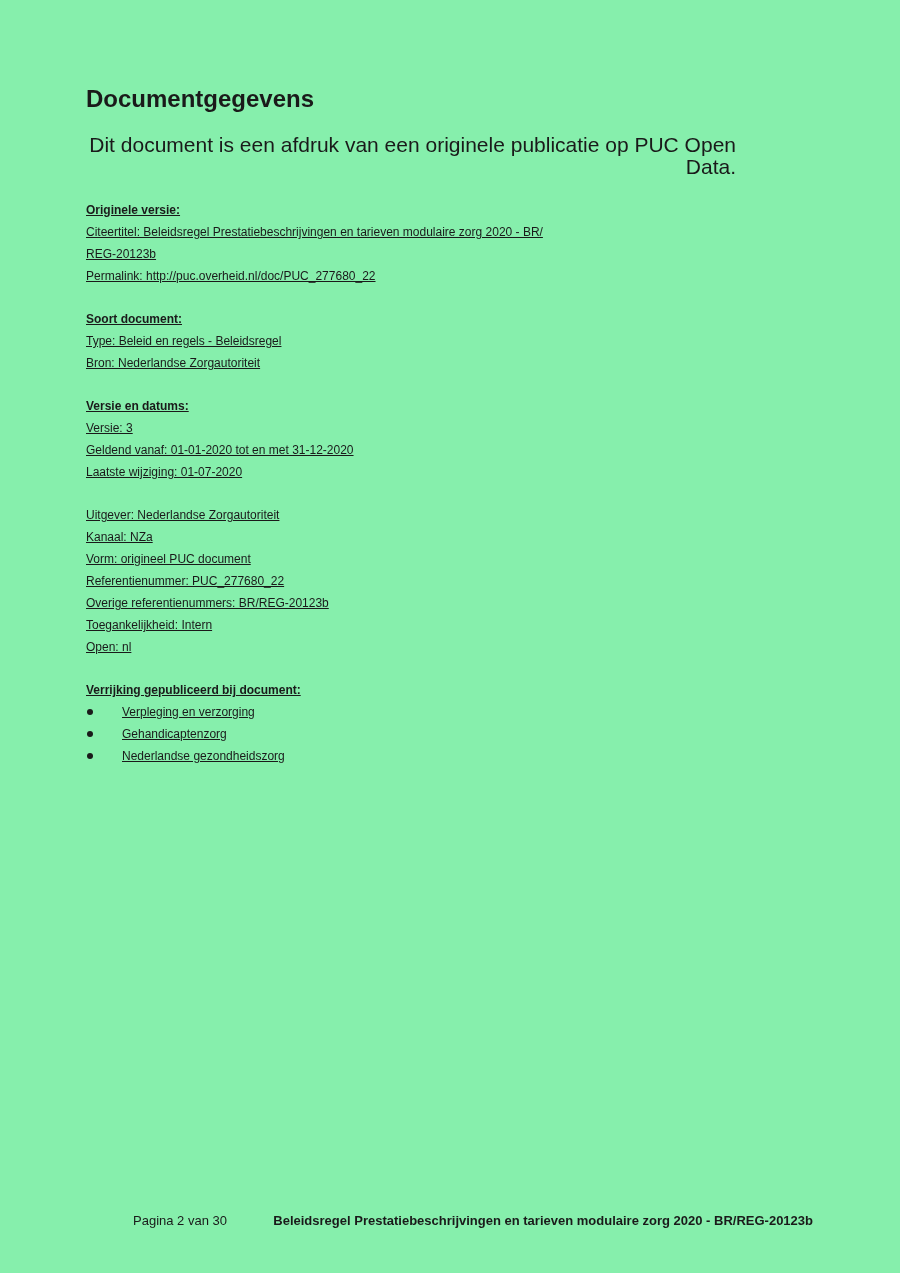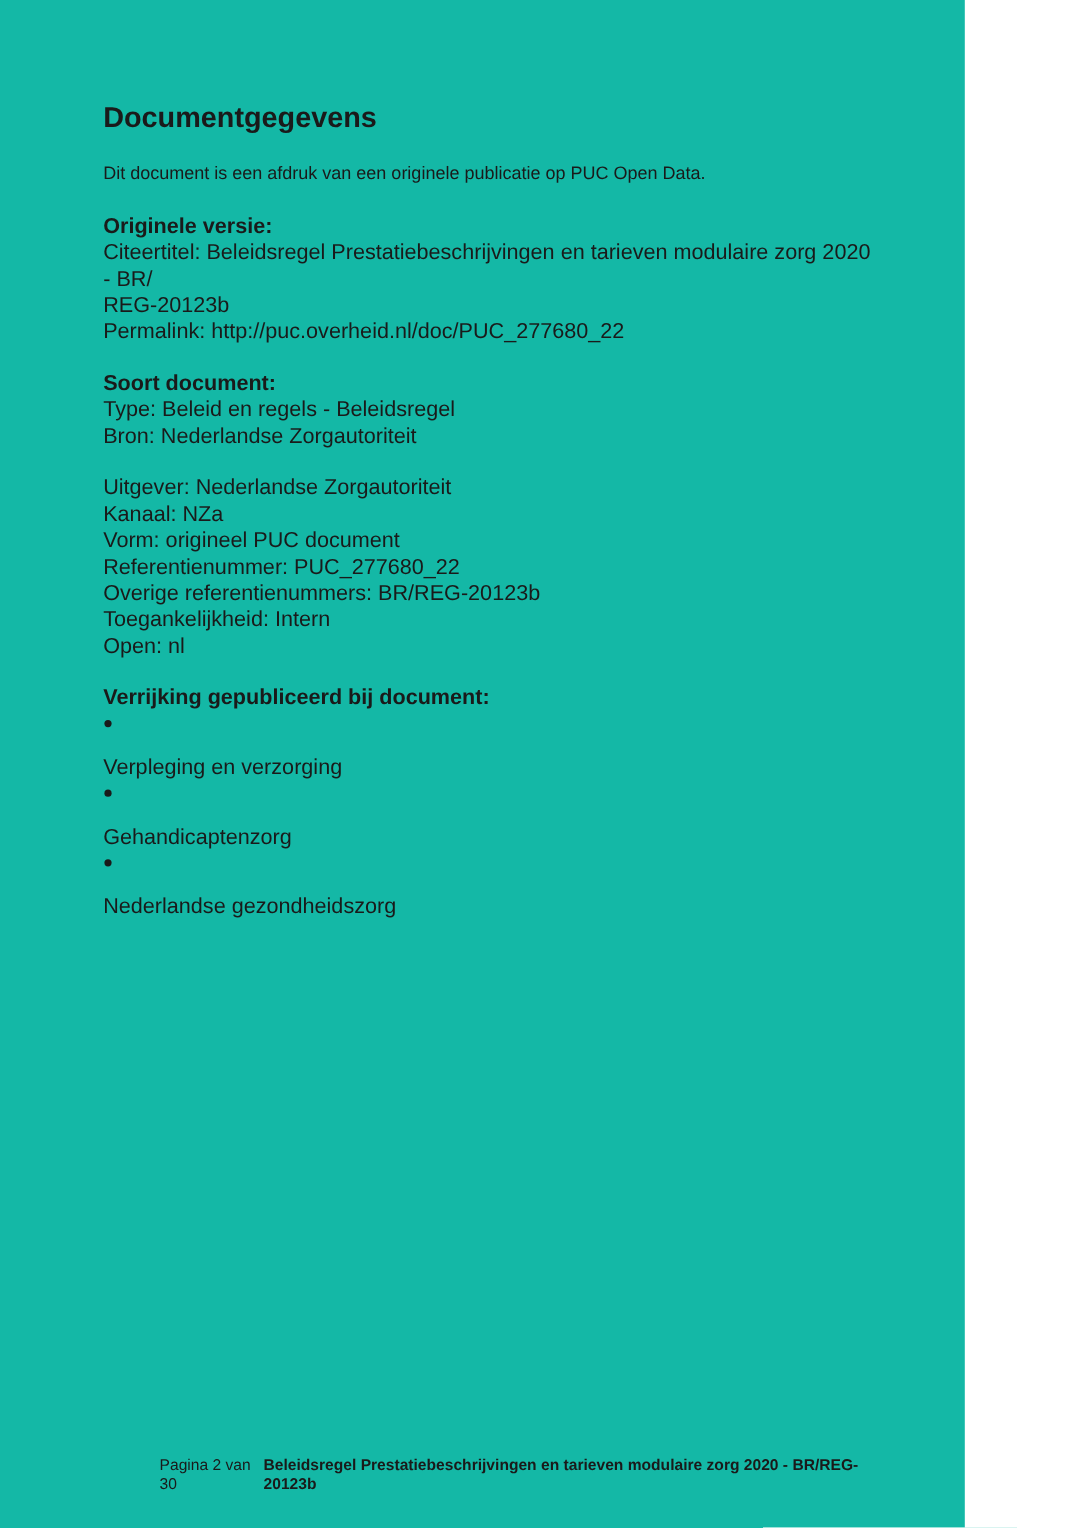--- a/index.html
+++ b/index.html
@@ -2,59 +2,60 @@
 <html><head>
 <meta charset="utf-8">
 <style>
   html, body {
     margin: 0;
     padding: 0;
     background: #ffffff;
   }
   .page {
     position: relative;
-    width: 804px;
+    width: 900px;
     height: 1273px;
-    background: #14b8a6;
+    background: #86efac;
     color: #1a1a1a;
     font-family: "Liberation Sans", sans-serif;
     overflow: hidden;
   }
   .content {
     position: absolute;
     left: 86px;
     top: 86px;
     width: 650px;
   }
   .doc-title {
     margin: 0 0 22px 0;
     font-size: 24px;
     line-height: 26px;
     font-weight: 700;
     color: #1a1a1a;
   }
   .intro {
     margin: 0;
-    font-size: 15px;
+    font-size: 21px;
     line-height: 22px;
+    text-align: right;
   }
   .section {
     margin-top: 21px;
-    font-size: 18px;
+    font-size: 12px;
     line-height: 22px;
+    text-decoration: underline;
   }
   .heading {
     font-weight: 700;
   }
   .line {
     min-height: 22px;
   }
   .bullet-row {
     display: flex;
-    flex-direction: column;
   }
   .bullet-marker {
     flex: 0 0 36px;
     position: relative;
   }
   .bullet-dot {
     position: absolute;
     left: 1px;
     top: 8px;
     width: 6px;
@@ -93,20 +94,26 @@
       <div class="line">REG-20123b</div>
       <div class="line">Permalink: http://puc.overheid.nl/doc/PUC_277680_22</div>
     </div>
 
     <div class="section">
       <div class="line heading">Soort document:</div>
       <div class="line">Type: Beleid en regels - Beleidsregel</div>
       <div class="line">Bron: Nederlandse Zorgautoriteit</div>
     </div>
 
+    <div class="section">
+      <div class="line heading">Versie en datums:</div>
+      <div class="line">Versie: 3</div>
+      <div class="line">Geldend vanaf: 01-01-2020 tot en met 31-12-2020</div>
+      <div class="line">Laatste wijziging: 01-07-2020</div>
+    </div>
 
     <div class="section">
       <div class="line">Uitgever: Nederlandse Zorgautoriteit</div>
       <div class="line">Kanaal: NZa</div>
       <div class="line">Vorm: origineel PUC document</div>
       <div class="line">Referentienummer: PUC_277680_22</div>
       <div class="line">Overige referentienummers: BR/REG-20123b</div>
       <div class="line">Toegankelijkheid: Intern</div>
       <div class="line">Open: nl</div>
     </div>

